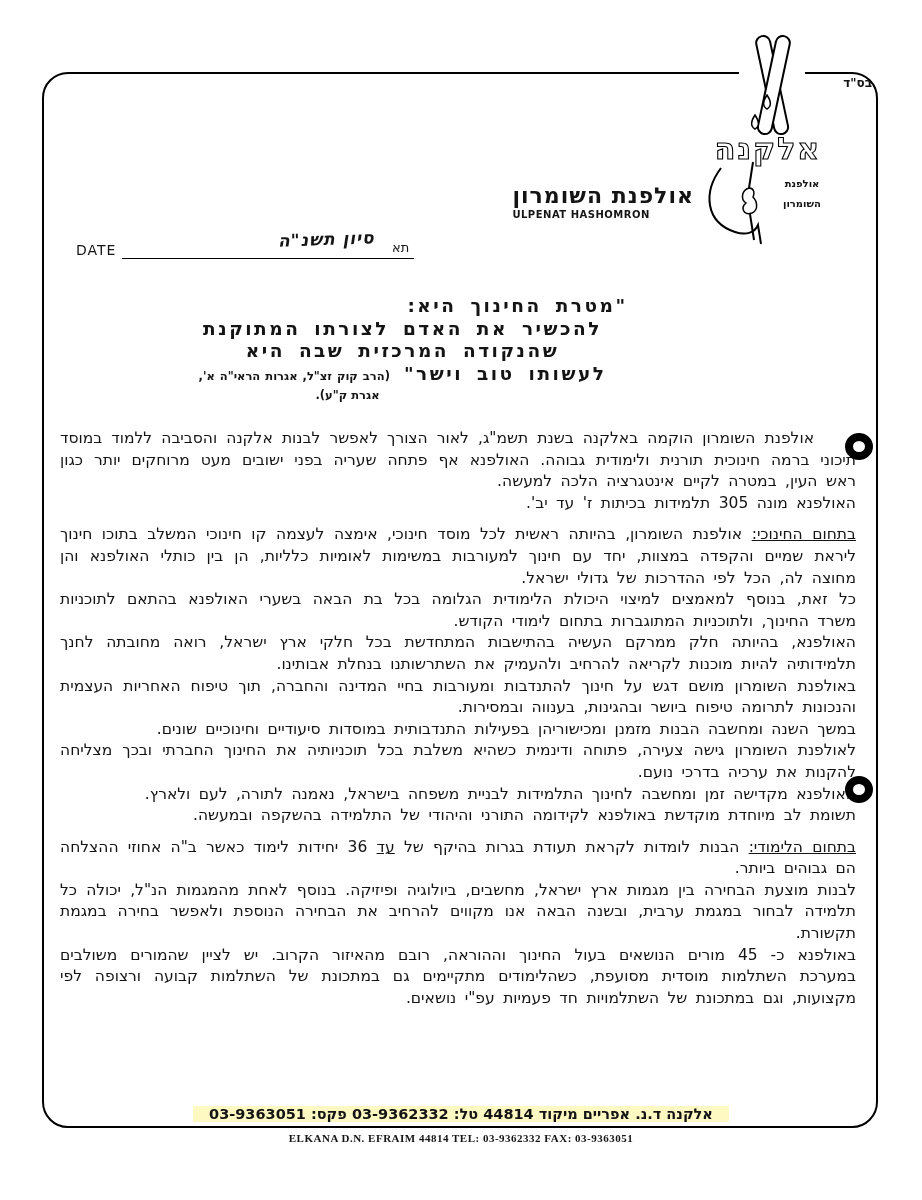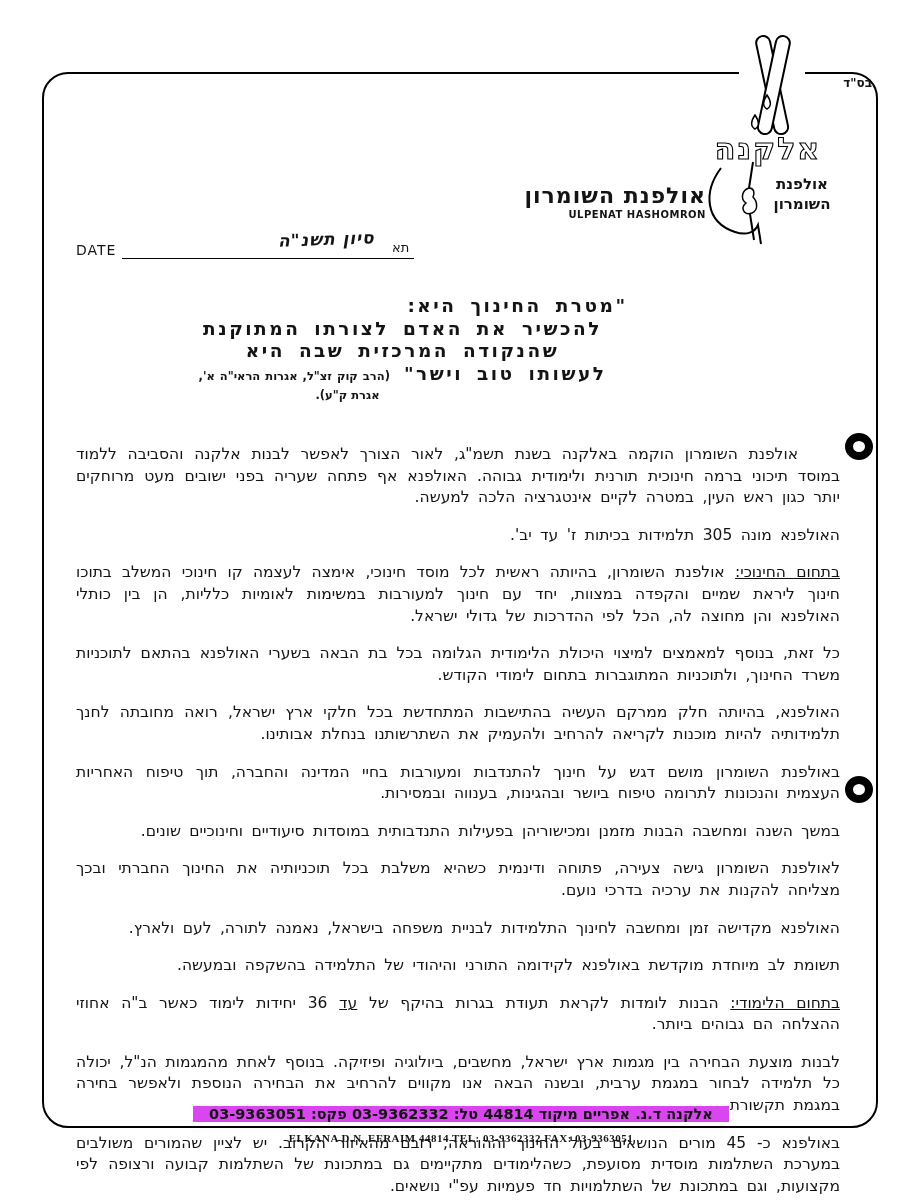--- a/index.html
+++ b/index.html
@@ -8,51 +8,51 @@
     font-family:"DejaVu Sans",sans-serif;color:#141414;overflow:hidden;
   }
   .border-frame{
     position:absolute;left:42px;top:72px;width:832px;height:1052px;
     border:2.5px solid #000;border-radius:26px;z-index:1;
   }
   .besd{position:absolute;top:76px;right:50px;font-size:12px;font-weight:bold;z-index:3;direction:rtl;}
   .logo-svg{position:absolute;left:683px;top:32px;z-index:2;}
   .logo-caption{
     position:absolute;left:772px;top:174px;width:60px;z-index:3;
-    font-size:15px;font-weight:bold;line-height:20px;text-align:center;direction:rtl;
+    font-size:10px;font-weight:bold;line-height:20px;text-align:center;direction:rtl;
   }
-  .org-block{position:absolute;right:216px;top:184px;text-align:right;direction:rtl;z-index:2;}
+  .org-block{position:absolute;right:228px;top:184px;text-align:left;direction:rtl;z-index:2;}
   .org-he{font-size:22px;font-weight:bold;letter-spacing:1px;line-height:23px;}
   .org-en{font-size:10px;font-weight:bold;letter-spacing:0.5px;line-height:15px;}
   .date-label{position:absolute;left:76px;top:242px;font-size:14px;letter-spacing:1px;z-index:2;}
   .date-line{position:absolute;left:122px;top:240px;width:292px;height:18px;border-bottom:1.5px solid #000;z-index:2;}
   .date-printed{position:absolute;left:392px;top:240px;font-size:13px;z-index:2;direction:rtl;}
   .date-hand{
     position:absolute;left:278px;top:229px;font-size:17px;font-weight:bold;font-style:italic;
     transform:rotate(-2deg);direction:rtl;z-index:3;letter-spacing:1px;
   }
   .quote{position:absolute;left:125px;top:295px;width:555px;direction:rtl;font-weight:bold;z-index:2;}
   .q-line{font-size:18.5px;letter-spacing:2.5px;word-spacing:5px;line-height:22.5px;text-align:center;white-space:nowrap;}
   .q-line1{transform:translateX(115px);}
   .q-big{font-size:18.5px;letter-spacing:2.5px;word-spacing:5px;}
   .q-attr{font-size:11.5px;letter-spacing:0;word-spacing:1px;}
   .q-attr2{font-size:11.5px;text-align:center;transform:translateX(-55px);line-height:16px;}
   .body-text{
     position:absolute;left:60px;top:428px;width:796px;direction:rtl;text-align:justify;
     font-size:15.5px;line-height:21.6px;word-spacing:3.5px;z-index:2;
   }
-  .para{margin:16px;}
+  .para{margin:0;}
   .para.indent{text-indent:42px;}
   .para.space-before{margin-top:10px;}
   .u{text-decoration:underline;}
   .punch{position:absolute;width:12px;height:11px;background:#fff;border:8px solid #000;border-radius:50%;z-index:4;}
   .punch-top{left:845px;top:433px;}
   .punch-bottom{left:845px;top:776px;}
   .footer-he{position:absolute;left:0;right:0;top:1104px;text-align:center;z-index:3;}
-  .footer-he span{background:#d946ef;padding:0 16px;font-size:14.5px;font-weight:bold;direction:rtl;display:inline-block;}
+  .footer-he span{background:#fef9c3;padding:0 16px;font-size:14.5px;font-weight:bold;direction:rtl;display:inline-block;}
   .footer-en{position:absolute;left:0;right:0;top:1132px;text-align:center;font-size:11px;font-weight:bold;letter-spacing:0.5px;z-index:2;font-family:Liberation Serif, serif;}
 </style>
 </head>
 <body>
 
 <div class="page">
 
   <div class="border-frame"></div>
 
   <div class="punch punch-top"></div>

